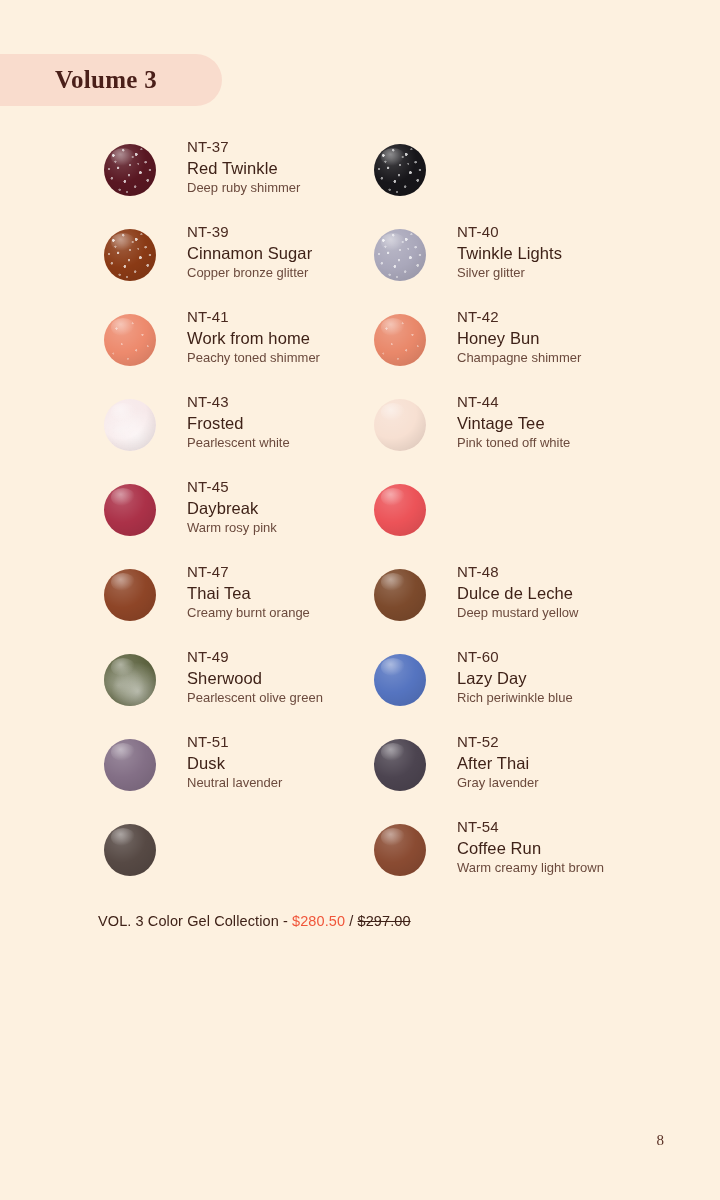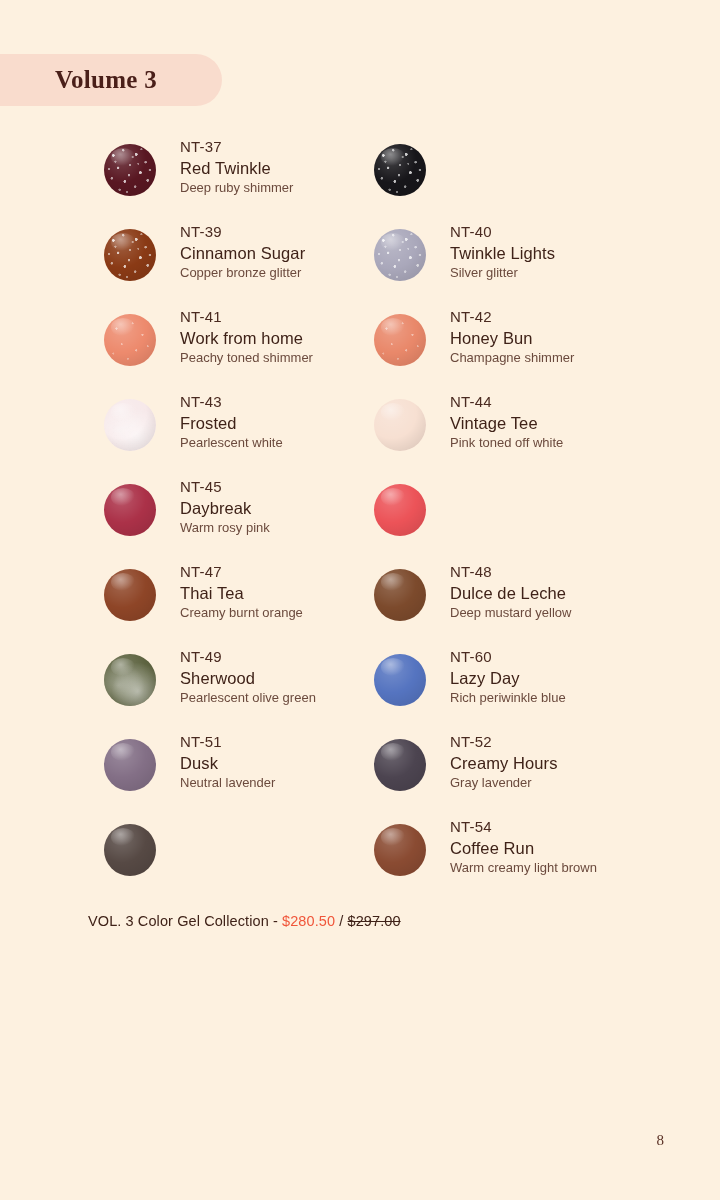--- a/index.html
+++ b/index.html
@@ -130,21 +130,21 @@
     position: absolute;
     inset: 0;
     border-radius: 50%;
     pointer-events: none;
     background:
       radial-gradient(ellipse at 65% 72%, rgba(255,255,255,.55), rgba(255,255,255,0) 55%),
       radial-gradient(ellipse at 28% 60%, rgba(255,255,255,.35), rgba(255,255,255,0) 50%);
   }
 
   .swatch-text {
-    margin-left: 24px;
+    margin-left: 31px;
     padding-top: 0px;
   }
   .swatch-code {
     font-size: 15px;
     color: #4a2a20;
     line-height: 1.42;
     letter-spacing: 0.2px;
   }
   .swatch-name {
     font-size: 16.5px;
@@ -154,21 +154,21 @@
   }
   .swatch-desc {
     font-size: 13px;
     color: #6b4a3d;
     line-height: 1.42;
   }
 
   
   .price-line {
     position: absolute;
-    left: 88px;
+    left: 98px;
     top: 913px;
     font-size: 14.5px;
     color: #3f2218;
     letter-spacing: 0.1px;
   }
   .price-line .sale {
     color: #f0563a;
   }
   .price-line .sep {
     color: #3f2218;
@@ -335,21 +335,21 @@
       <div class="swatch-text">
         <div class="swatch-code">NT-51</div>
         <div class="swatch-name">Dusk</div>
         <div class="swatch-desc">Neutral lavender</div>
       </div>
     </div>
     <div class="swatch-row">
       <div class="swatch-dot" style="background-color: rgb(76, 68, 80);"><span class="sparkle"></span><span class="shade"></span><span class="gloss"></span></div>
       <div class="swatch-text">
         <div class="swatch-code">NT-52</div>
-        <div class="swatch-name">Creamy Hours</div>
+        <div class="swatch-name">After Thai</div>
         <div class="swatch-desc">Gray lavender</div>
       </div>
     </div>
     <div class="swatch-row">
       <div class="swatch-dot" style="background-color: rgb(86, 73, 68);"><span class="sparkle"></span><span class="shade"></span><span class="gloss"></span></div>
     </div>
     <div class="swatch-row">
       <div class="swatch-dot" style="background-color: rgb(138, 75, 50);"><span class="sparkle"></span><span class="shade"></span><span class="gloss"></span></div>
       <div class="swatch-text">
         <div class="swatch-code">NT-54</div>

